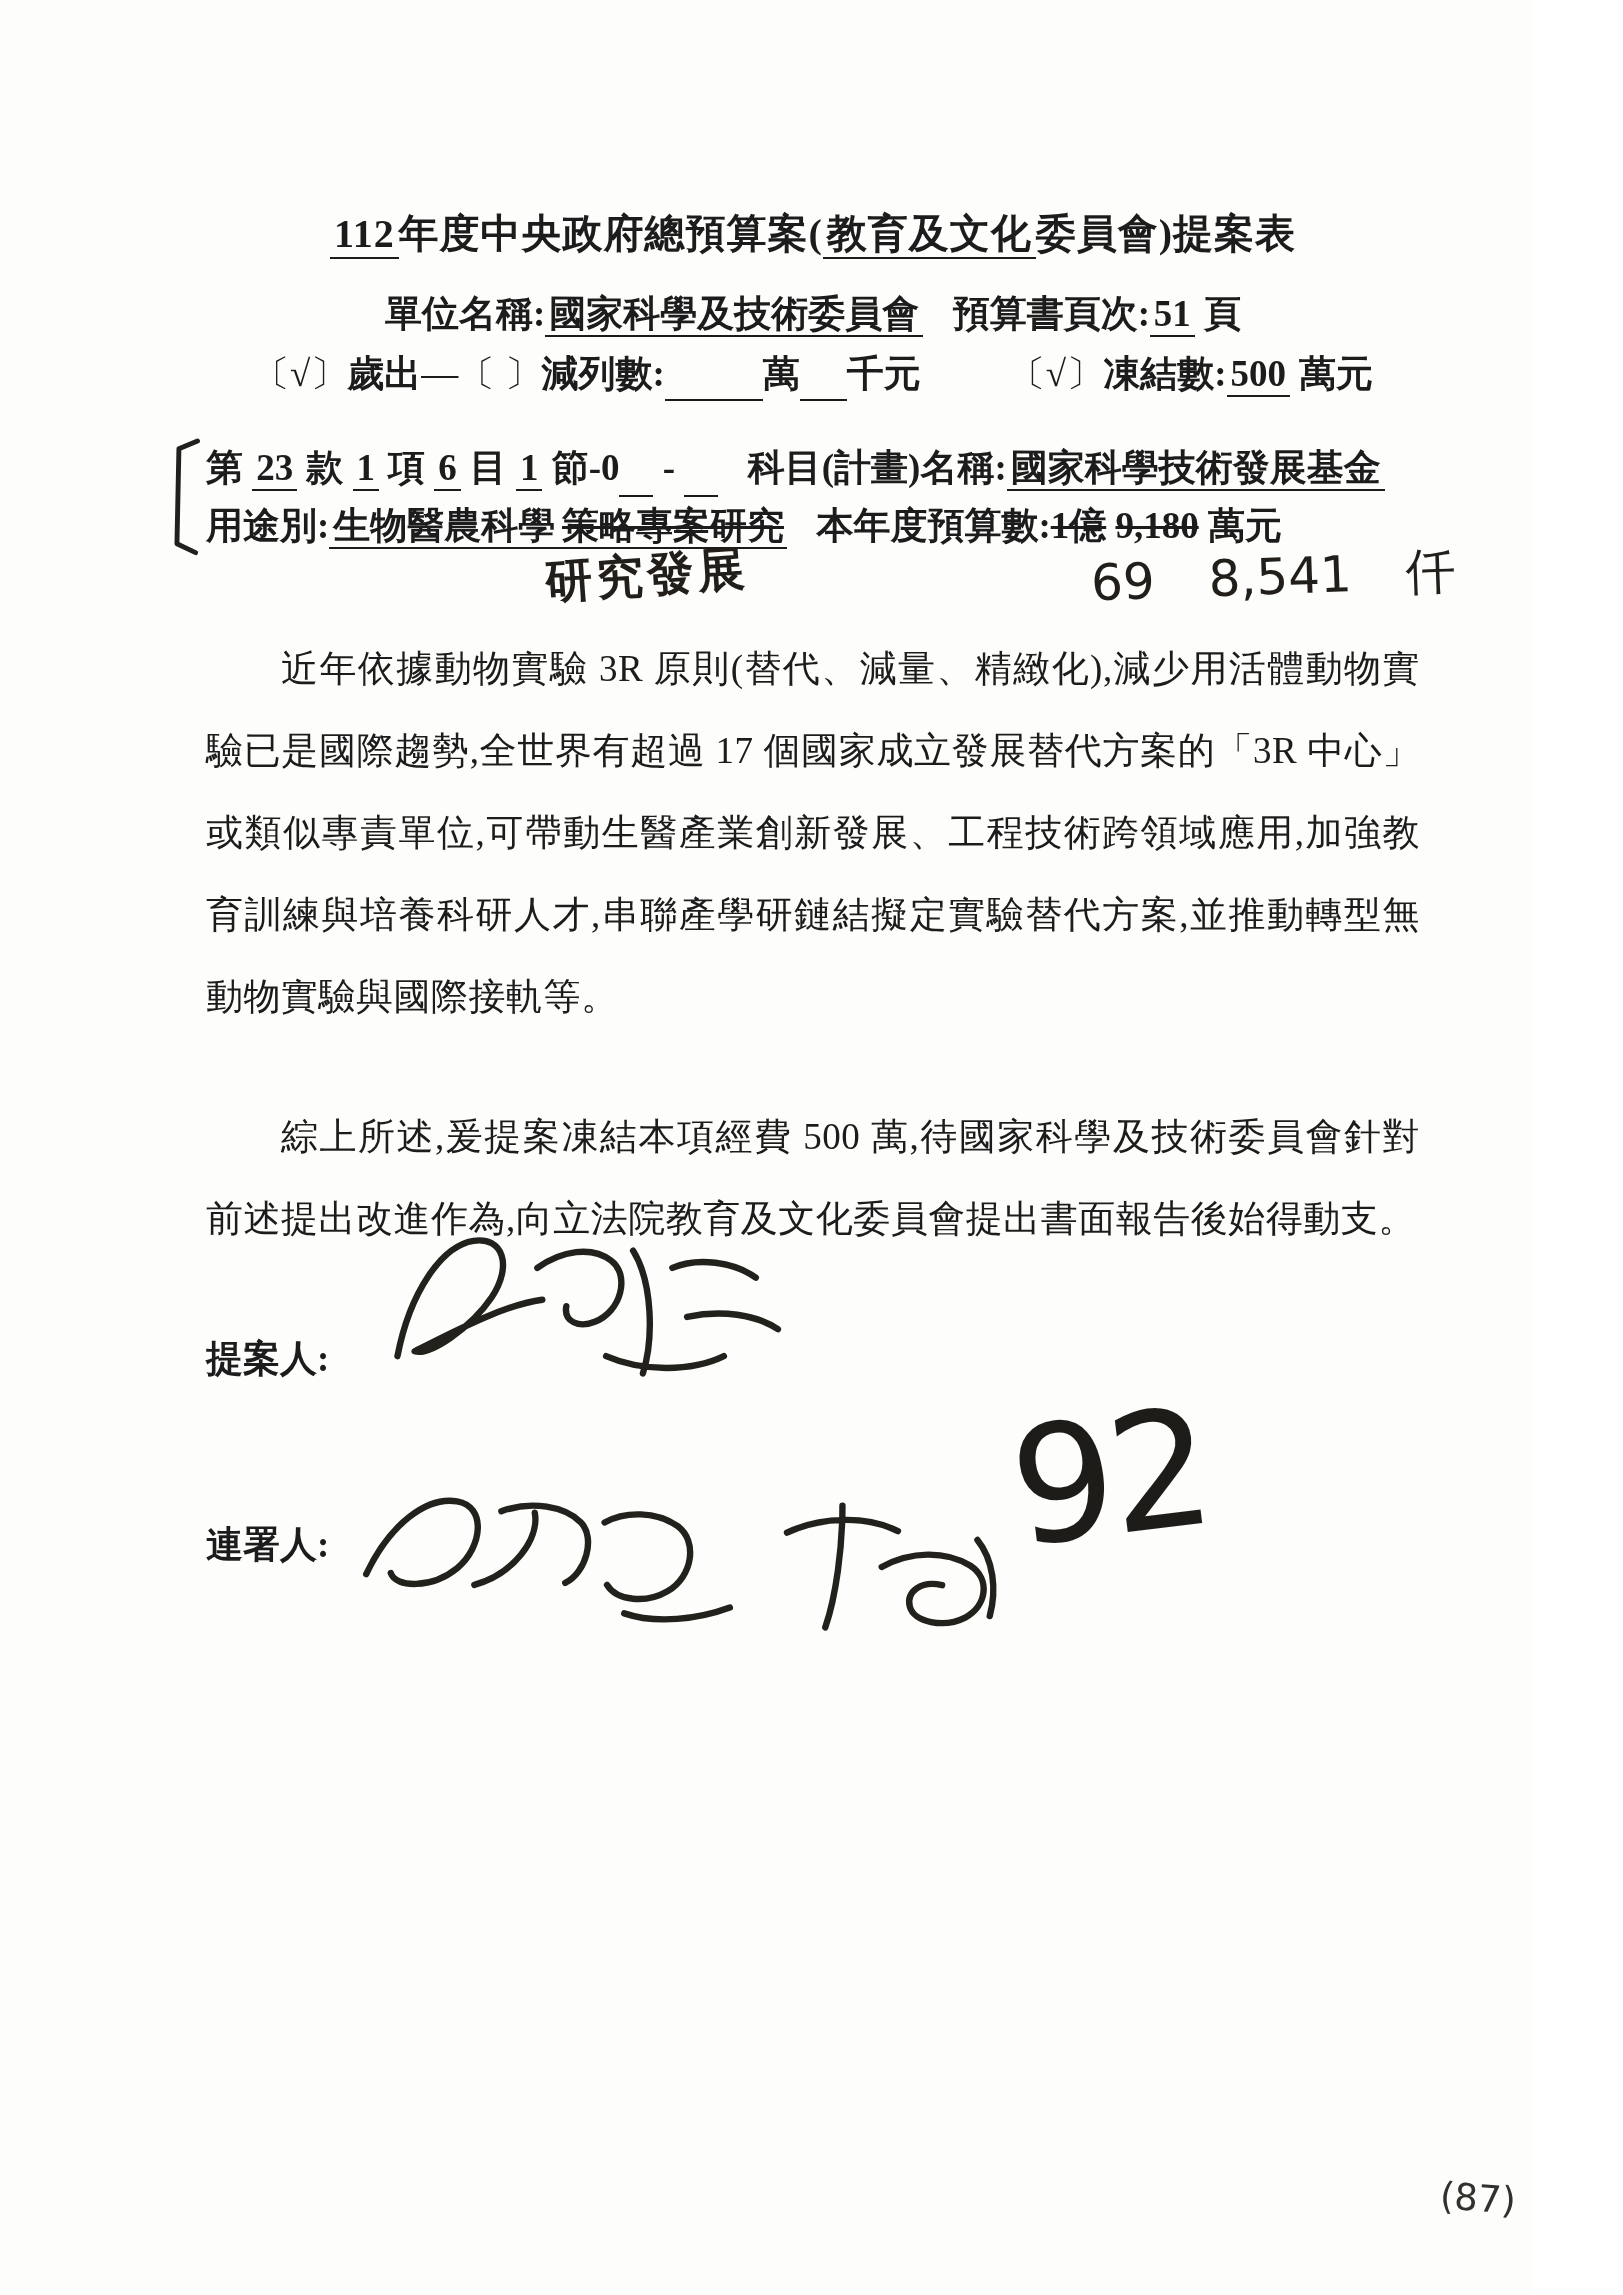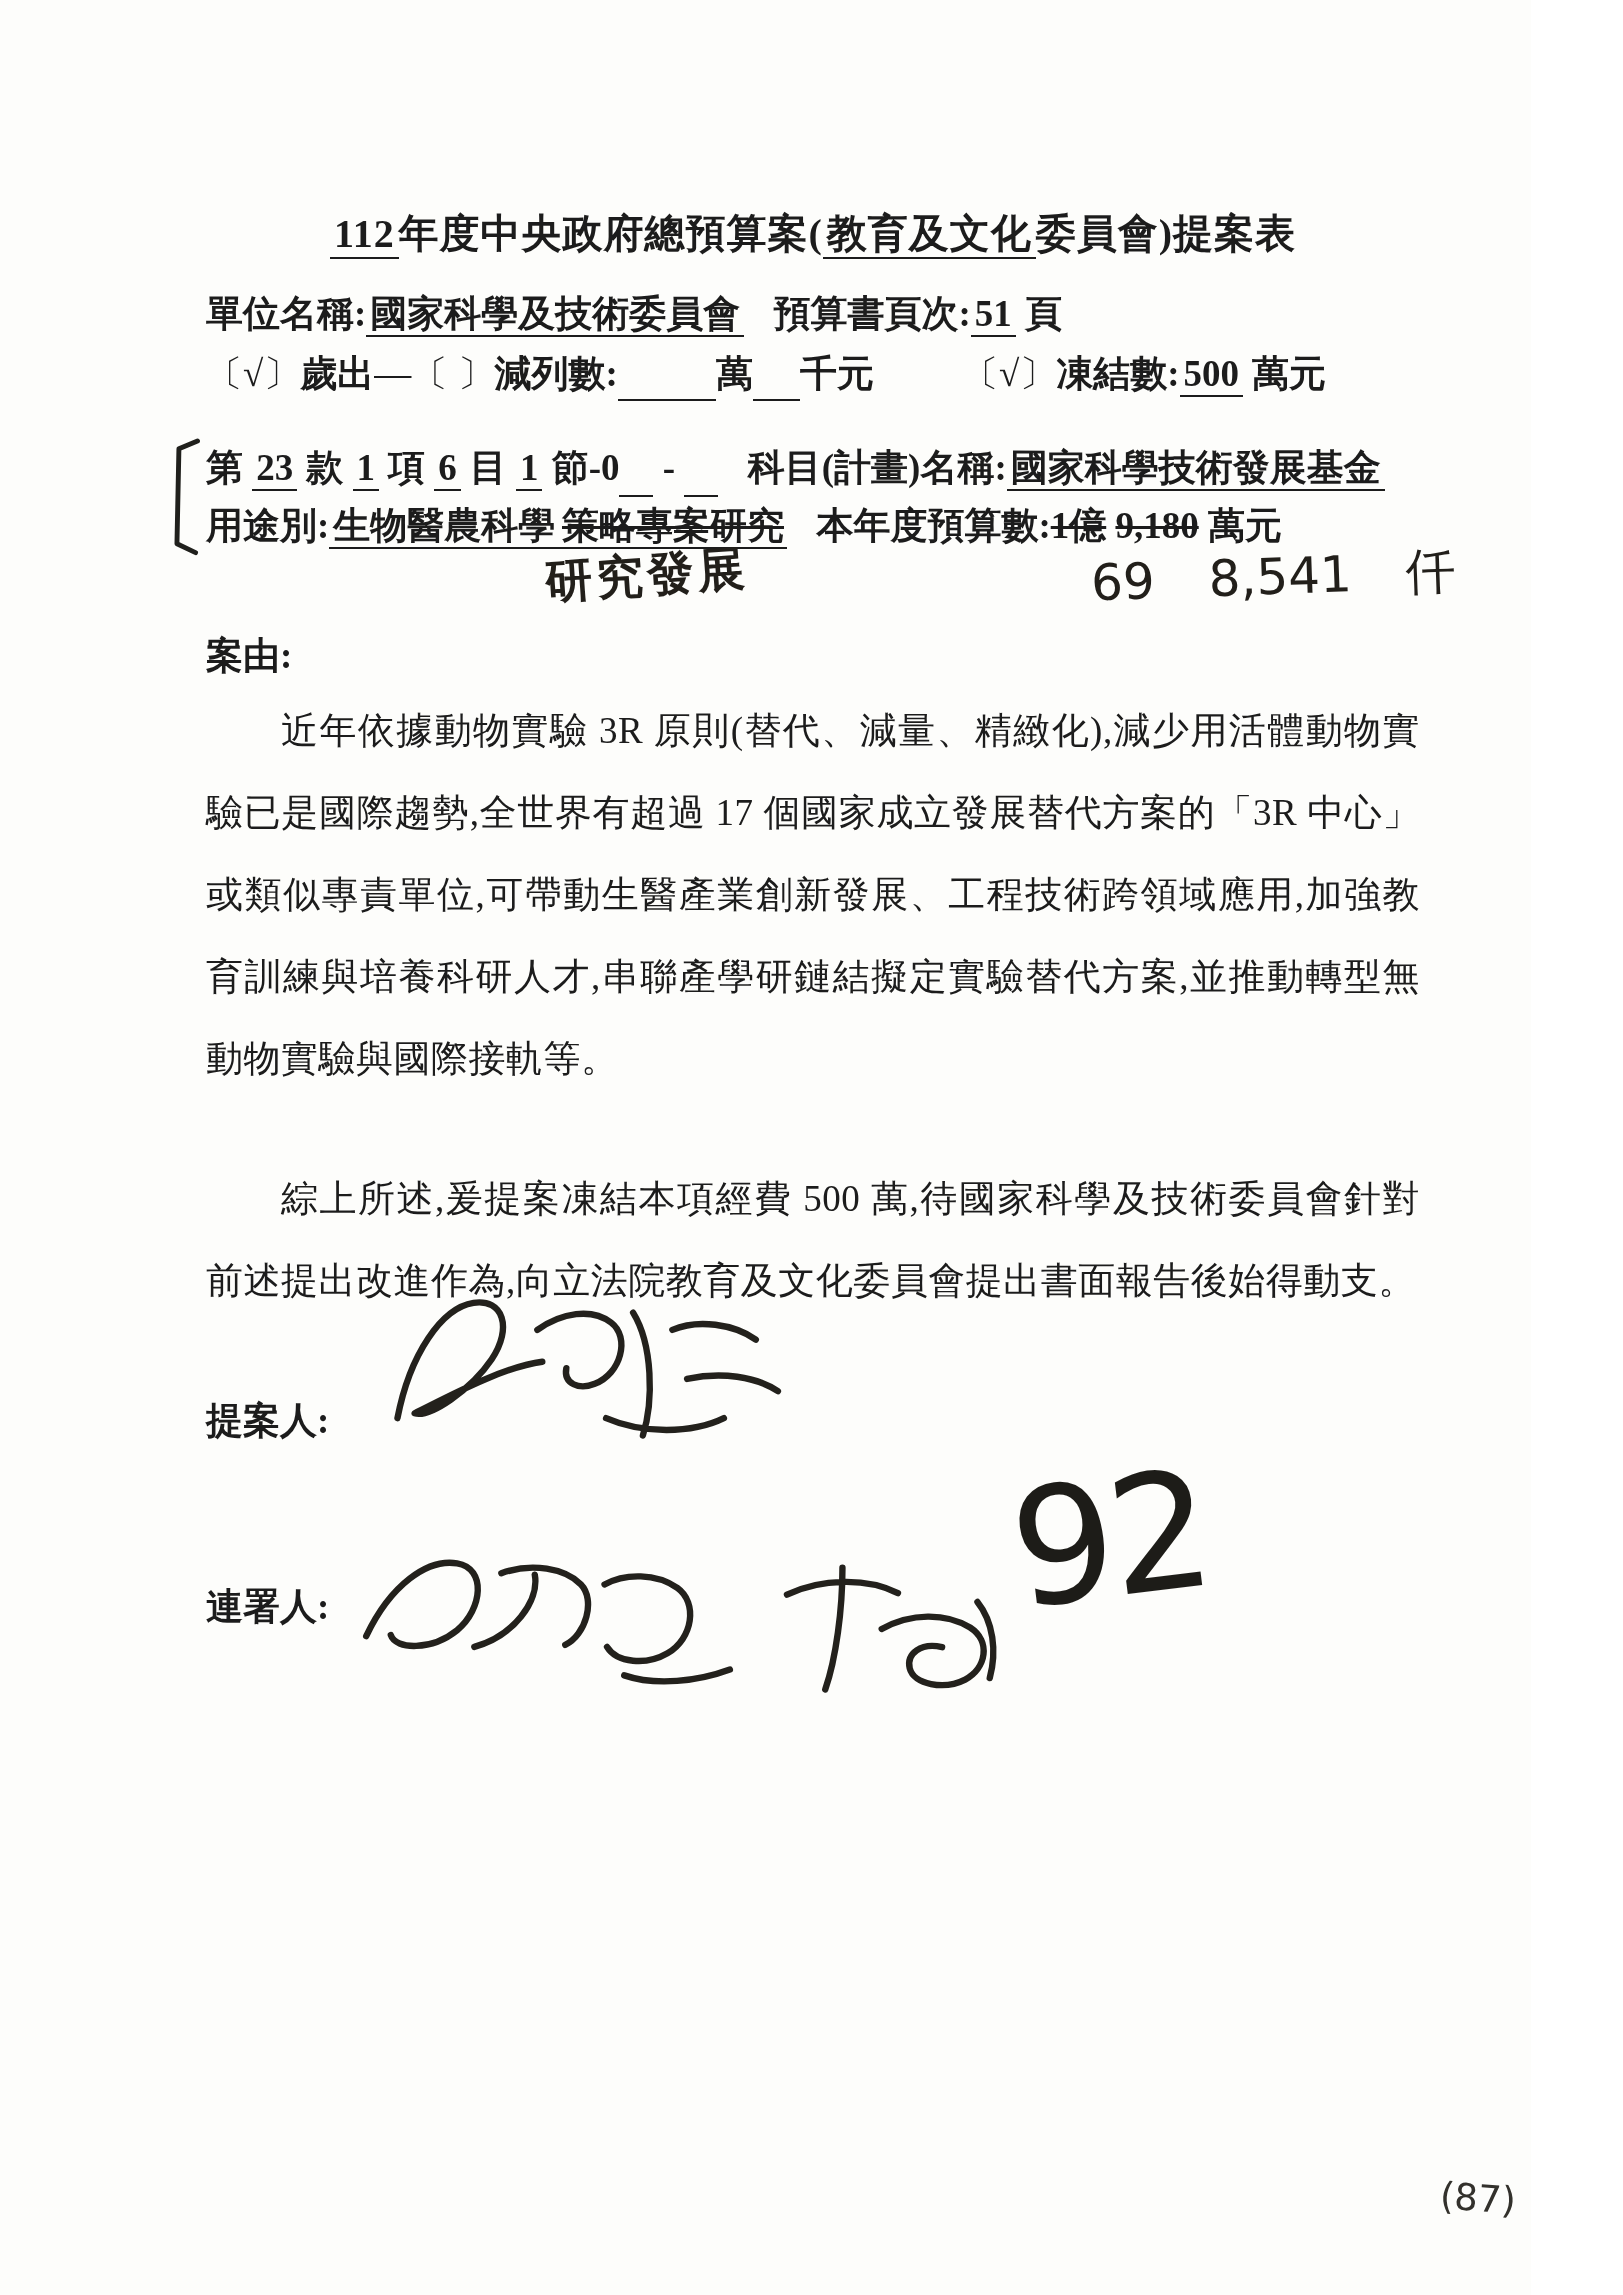--- a/index.html
+++ b/index.html
@@ -14,21 +14,21 @@
   }
   .content { position:absolute; left:206px; top:206px; width:1214px; }
 
   .title {
     font-size:40px; font-weight:700; text-align:center;
     letter-spacing:1px; margin-bottom:25.6px; white-space:nowrap;
   }
   .u { border-bottom:2.5px solid #1c1c1c; padding:0 3.9px 1px 3.9px; }
   .blank { display:inline-block; border-bottom:2.5px solid #1c1c1c; height:40px; vertical-align:bottom; }
 
-  .meta { font-size:37px; line-height:53px; white-space:nowrap; }
+  .meta { font-size:37px; line-height:53px; white-space:nowrap;text-align:center; }
   .meta .lbl { font-weight:700; }
   .meta .cb  { font-weight:400; }
   .gap-s { display:inline-block; width:29.5px; }
   .gap-m { display:inline-block; width:88px; }
 
   .box-section {
     position:relative; margin-top:38px; margin-bottom:74px;
     font-size:37px; line-height:57px; font-weight:700; white-space:nowrap;
   }
   .box-bracket { position:absolute; left:-34px; top:-2px; }
@@ -98,21 +98,20 @@
       <div>
         <span>用途別:</span><span class="u">生物醫農科學</span><span class="u-strike">策略專案研究</span><span class="gap-s"></span><span>本年度預算數:</span><span class="strike">1億</span> <span class="strike amt2">9,180</span> <span>萬元</span>
       </div>
 
       <div class="hand hand-usage">研究發展</div>
       <div class="hand hand-amounts">
         <span>69</span><span>8,541</span><span>仟</span>
       </div>
     </div>
 
-    <div class="case-heading">案由:</div>
     <div class="case-body">
       <p>近年依據動物實驗 3R 原則(替代、減量、精緻化),減少用活體動物實驗已是國際趨勢,全世界有超過 17 個國家成立發展替代方案的「3R 中心」或類似專責單位,可帶動生醫產業創新發展、工程技術跨領域應用,加強教育訓練與培養科研人才,串聯產學研鏈結擬定實驗替代方案,並推動轉型無動物實驗與國際接軌等。</p>
       <p>綜上所述,爰提案凍結本項經費 500 萬,待國家科學及技術委員會針對前述提出改進作為,向立法院教育及文化委員會提出書面報告後始得動支。</p>
     </div>
 
     <div class="signer-row row-proposer">
       <span>提案人:</span>
       <svg class="sig sig-proposer" width="432" height="216" viewBox="0 0 880 440">
         <path d="M60 310 C85 180 150 85 215 75 C275 66 295 125 252 190 C210 252 125 310 95 300 C160 268 275 205 355 195"></path>
         <path d="M345 130 C395 95 455 85 495 115 C535 145 515 220 462 240 C430 253 398 240 404 208"></path>

